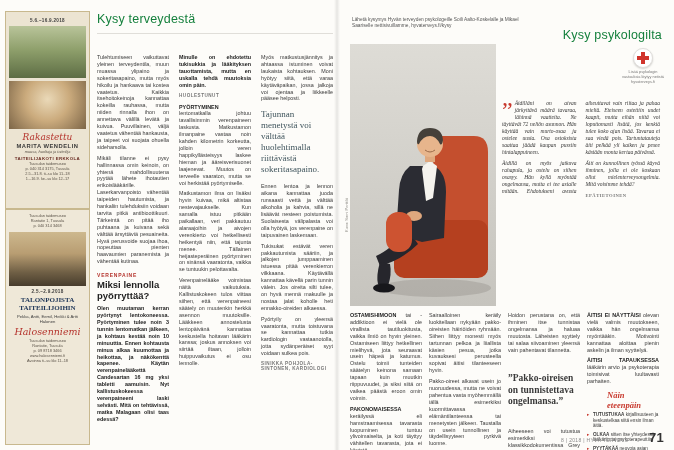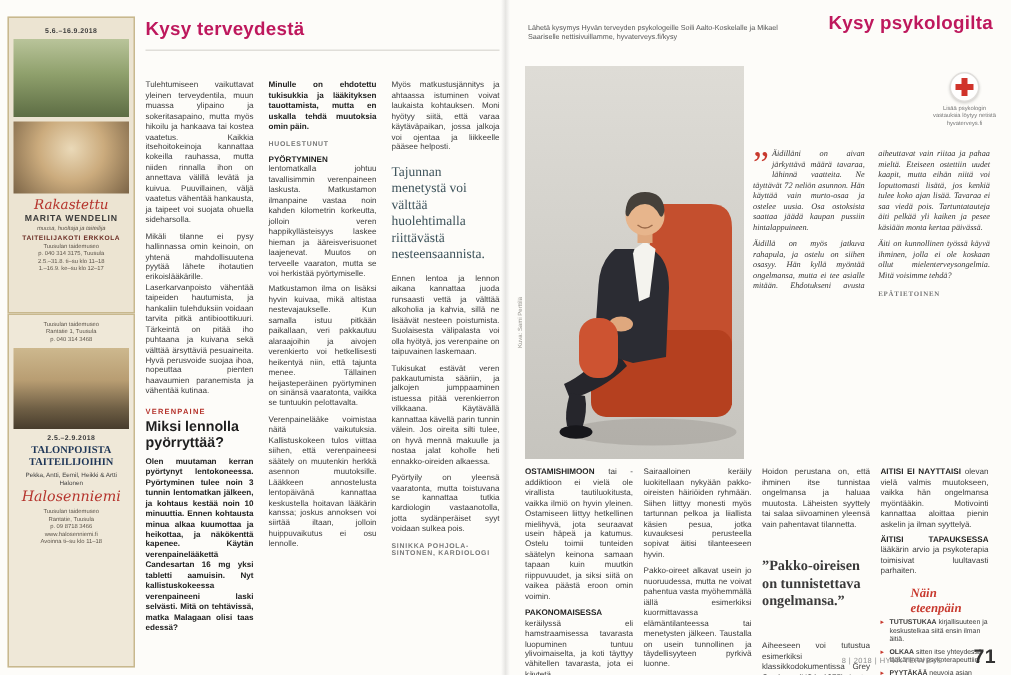--- a/index.html
+++ b/index.html
@@ -22,39 +22,39 @@
   .ad-dates{font-size:4.6px;font-weight:bold;color:#3c3c3c;letter-spacing:.3px;margin:2px 0;}
   .ad-title{font-family:"Liberation Serif",serif;font-weight:bold;font-size:7px;line-height:8.5px;color:#1d3557;margin:1px 0;}
   .ad-sub{font-size:4.2px;line-height:5.2px;color:#3c3c3c;margin-bottom:2px;}
   .ad-brand{font-family:"DejaVu Serif",serif;font-style:italic;font-size:9.5px;color:#b5342d;margin:2px 0;}
   .ad-script{font-family:"DejaVu Serif",serif;font-style:italic;font-size:9px;color:#b5342d;margin-top:2px;}
   .ad-name{font-size:5.8px;font-weight:bold;letter-spacing:.5px;color:#3a3a3a;margin-top:1px;}
   .ad-tagline{font-size:3.9px;font-style:italic;color:#5a5248;margin-bottom:2px;}
   .ad-venue{font-size:4.4px;font-weight:bold;letter-spacing:.4px;color:#6b2d24;margin:2px 0 1px;}
 
   
-  .sec-header{font-size:12.5px;font-weight:700;color:#be185d;margin:0;letter-spacing:.2px;}
+  .sec-header{font-size:12.5px;font-weight:400;color:#15803d;margin:0;letter-spacing:.2px;}
   .t{font-size:5.4px;line-height:6.9px;color:#3a3a3a;text-align:justify;margin:0 0 4px;hyphens:none;}
   .t.bold{font-weight:bold;color:#222;}
   .t b{color:#1e1e1e;}
   .sig{font-size:4.6px;font-weight:bold;color:#777;letter-spacing:.5px;margin:1px 0 6px;}
 
   
   .health{position:absolute;left:97px;top:12px;width:236px;height:428px;}
   .health .rule{position:absolute;left:0;top:21px;width:236px;height:1px;background:#e0ded9;}
   .hcol{position:absolute;top:42px;width:72px;}
   .hc1{left:0;}.hc2{left:82px;}.hc3{left:164px;}
   .vlabel{font-size:5px;font-weight:bold;color:#b5342d;letter-spacing:.8px;margin:7px 0 2px;}
   .qtitle{font-size:9.5px;line-height:10.5px;font-weight:bold;color:#1f1f1f;margin:0 0 4px;}
   .hquote{font-family:"Liberation Serif",serif;font-size:9px;line-height:11px;color:#3f545c;margin:7px 2px 8px 0;}
 
   
   .psych{position:absolute;left:0;top:0;width:674px;height:450px;}
   .psych-intro{position:absolute;left:352px;top:12px;width:185px;font-size:4.8px;line-height:5.9px;color:#555;}
-  .sec-header.right{position:absolute;right:12px;top:8px;padding-left:12px;}
+  .sec-header.right{position:absolute;right:12px;top:28px;padding-left:12px;}
   .photo{position:absolute;left:350px;top:44px;width:146px;height:262px;overflow:hidden;background:#d8d6d0;}
   .credit{position:absolute;left:344px;top:232px;font-size:4px;color:#97958f;white-space:nowrap;
           transform:rotate(-90deg);transform-origin:0 0;}
   .badge{position:absolute;left:622px;top:48px;width:42px;text-align:center;}
   .badge-circle{width:18px;height:18px;border-radius:50%;background:#fff;border:1px solid #e0dedb;
                 box-shadow:0 1px 2px rgba(0,0,0,.18);margin:0 auto 2px;position:relative;}
   .badge-circle .bv{position:absolute;left:7px;top:3px;width:4px;height:12px;background:#d0342c;}
   .badge-circle .bh{position:absolute;left:3px;top:7px;width:12px;height:4px;background:#d0342c;}
   .badge-text{font-size:3.9px;line-height:4.8px;color:#777;}
   .ptitle{position:absolute;left:502px;top:74px;width:162px;margin:0;white-space:nowrap;
@@ -139,21 +139,21 @@
   <div class="hcol hc2">
     <p class="t bold">Minulle on ehdotettu tukisukkia ja lääkityksen tauottamista, mutta en uskalla tehdä muutoksia omin päin.</p>
     <div class="sig">HUOLESTUNUT</div>
     <p class="t"><b>PYÖRTYMINEN</b> <span>lentomatkalla johtuu tavallisimmin verenpaineen laskusta. Matkustamon ilmanpaine vastaa noin kahden kilometrin korkeutta, jolloin veren happikyllästeisyys laskee hieman ja ääreisverisuonet laajenevat. Muutos on terveelle vaaraton, mutta se voi herkistää pyörtymiselle.</span></p>
     <p class="t">Matkustamon ilma on lisäksi hyvin kuivaa, mikä altistaa nestevajaukselle. Kun samalla istuu pitkään paikallaan, veri pakkautuu alaraajoihin ja aivojen verenkierto voi hetkellisesti heikentyä niin, että tajunta menee. Tällainen heijasteperäinen pyörtyminen on sinänsä vaaratonta, vaikka se tuntuukin pelottavalta.</p>
     <p class="t">Verenpainelääke voimistaa näitä vaikutuksia. Kallistuskokeen tulos viittaa siihen, että verenpaineesi säätely on muutenkin herkkä asennon muutoksille. Lääkkeen annostelusta lentopäivänä kannattaa keskustella hoitavan lääkärin kanssa; joskus annoksen voi siirtää iltaan, jolloin huippuvaikutus ei osu lennolle.</p>
   </div>
 
   <div class="hcol hc3">
     <p class="t">Myös matkustusjännitys ja ahtaassa istuminen voivat laukaista kohtauksen. Moni hyötyy siitä, että varaa käytäväpaikan, jossa jalkoja voi ojentaa ja liikkeelle pääsee helposti.</p>
-    <div class="hquote">Tajunnan menetystä voi välttää huolehtimalla riittävästä nesteensaannista.</div>
+    <div class="hquote">Tajunnan menetystä voi välttää huolehtimalla riittävästä sokeritasapaino.</div>
     <p class="t">Ennen lentoa ja lennon aikana kannattaa juoda runsaasti vettä ja välttää alkoholia ja kahvia, sillä ne lisäävät nesteen poistumista. Suolaisesta välipalasta voi olla hyötyä, jos verenpaine on taipuvainen laskemaan.</p>
     <p class="t">Tukisukat estävät veren pakkautumista sääriin, ja jalkojen jumppaaminen istuessa pitää verenkierron vilkkaana. Käytävällä kannattaa kävellä parin tunnin välein. Jos oireita silti tulee, on hyvä mennä makuulle ja nostaa jalat koholle heti ennakko-oireiden alkaessa.</p>
     <p class="t">Pyörtyily on yleensä vaaratonta, mutta toistuvana se kannattaa tutkia kardiologin vastaanotolla, jotta sydänperäiset syyt voidaan sulkea pois.</p>
     <div class="sig">SINIKKA POHJOLA-SINTONEN, KARDIOLOGI</div>
   </div>
 </section>
 
 <section class="psych">
   <p class="psych-intro">Lähetä kysymys Hyvän terveyden psykologeille Soili Aalto-Koskelalle ja Mikael Saariselle nettisivuillamme, hyvaterveys.fi/kysy</p>
   <h1 class="sec-header right">Kysy psykologilta</h1>

